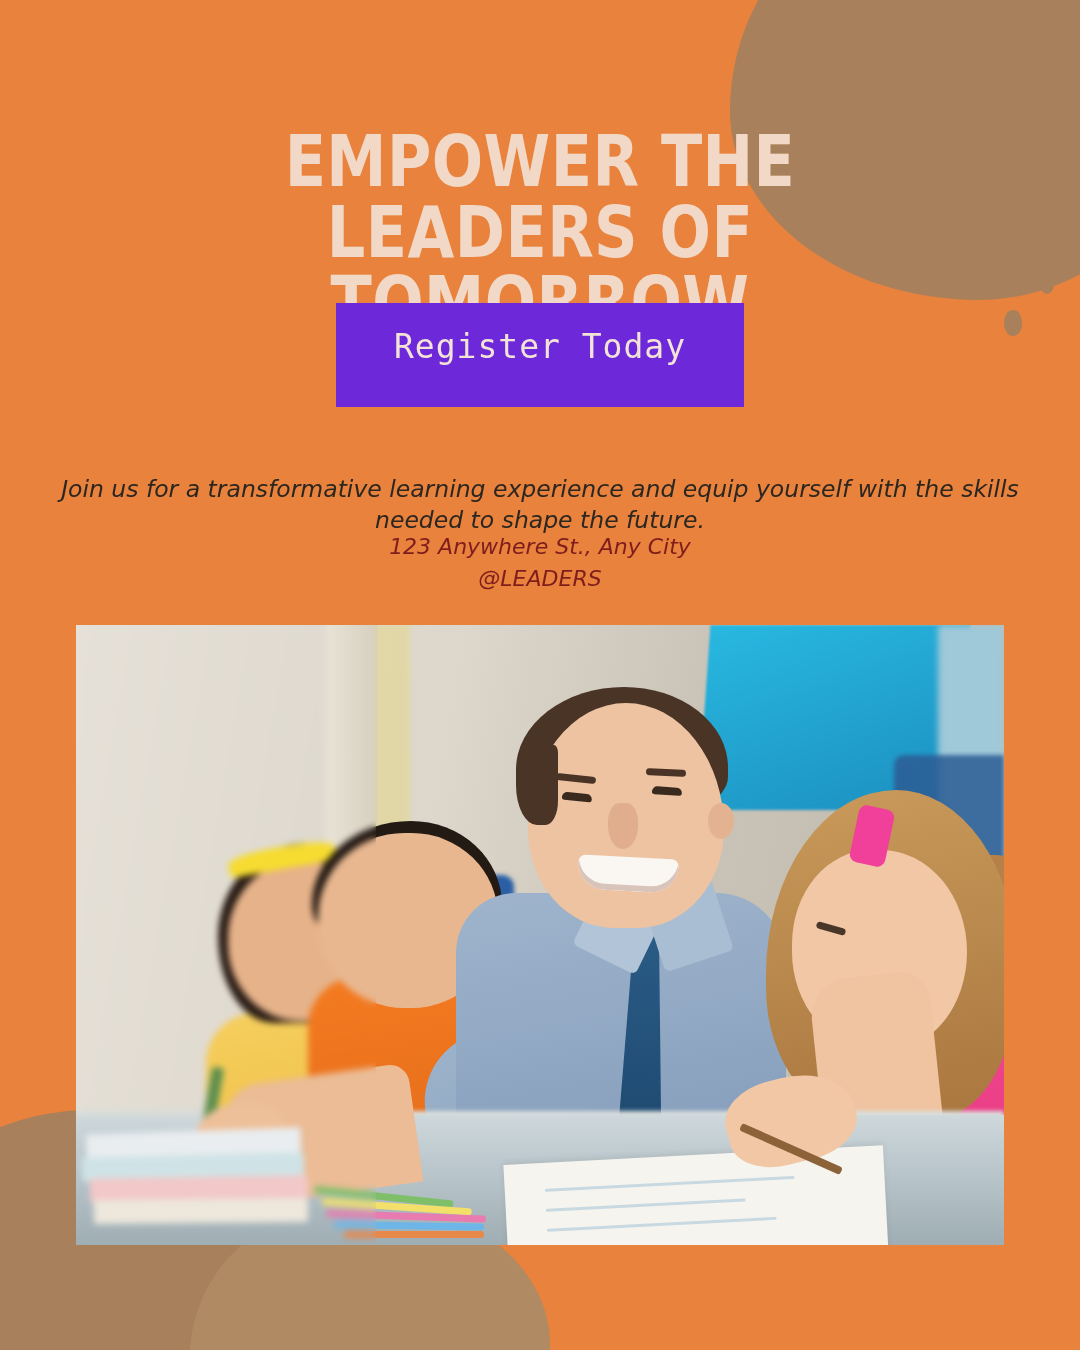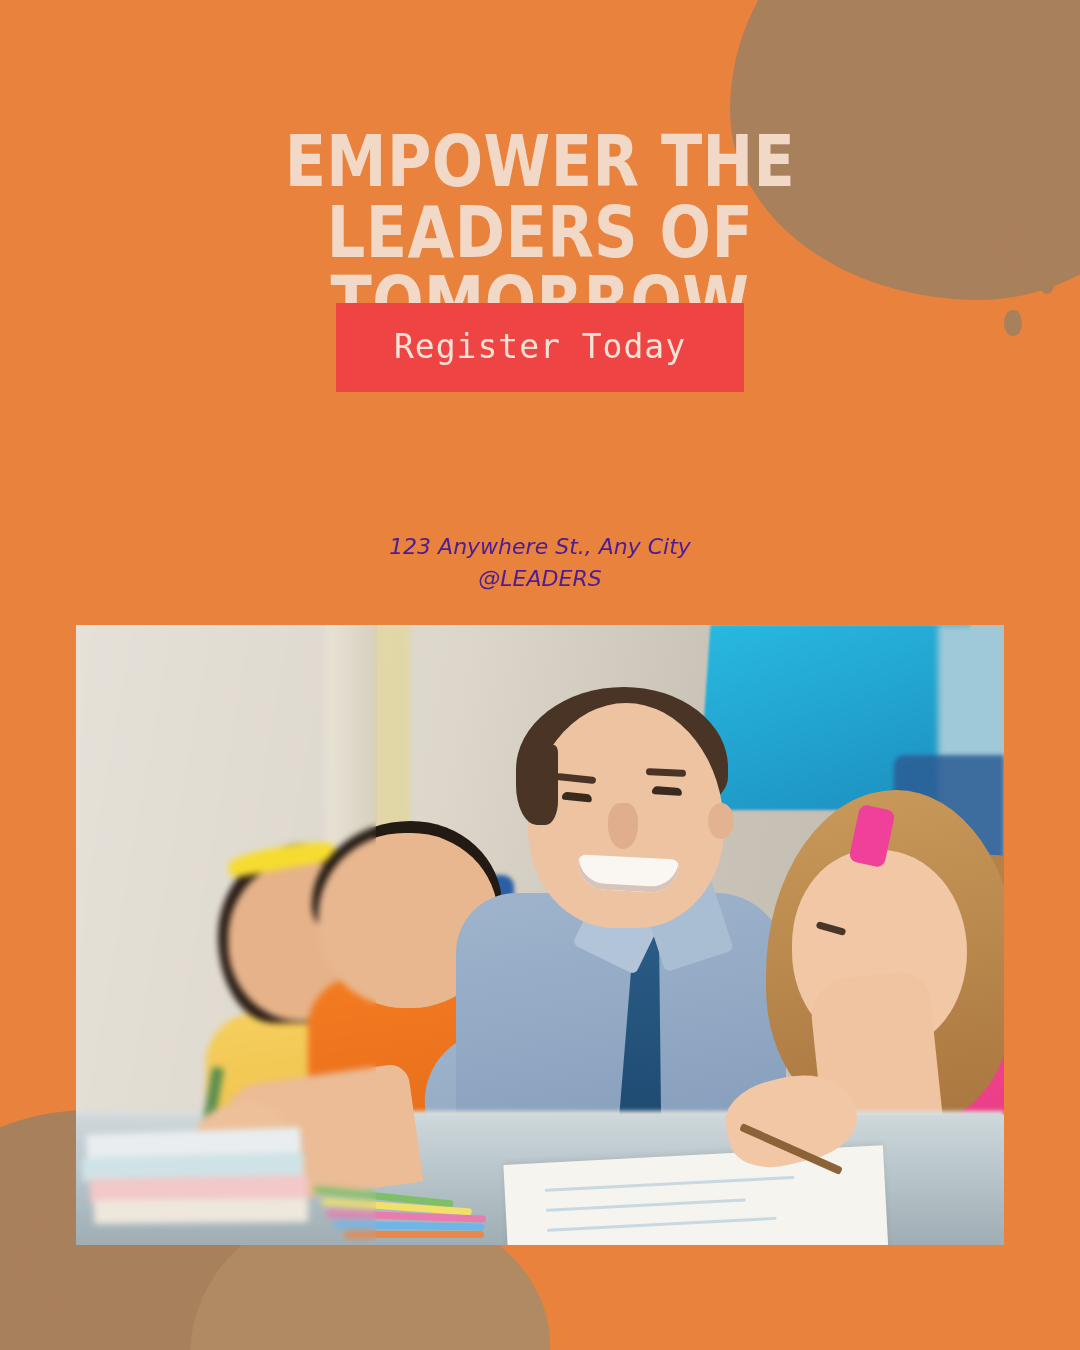--- a/index.html
+++ b/index.html
@@ -89,26 +89,26 @@
   }
   .cta-wrap {
     position: absolute;
     top: 303px;
     left: 0;
     width: 1080px;
     text-align: center;
   }
   .cta-button {
     display: inline-block;
-    background: #ef4444;
+    background: #6d28d9;
     color: #F3E3D7;
     font-family: "DejaVu Sans Mono", monospace;
     font-size: 33px;
     letter-spacing: 1px;
-    padding: 27px 58px 29px;
+    padding: 27px 58px 44px;
     border: none;
     cursor: pointer;
     line-height: 1;
   }
   .subtitle {
     position: absolute;
     top: 450px;
     left: 55px;
     width: 970px;
     text-align: center;
@@ -117,21 +117,21 @@
     font-style: italic;
     font-size: 23.5px;
     line-height: 1.35;
   }
   .address {
     position: absolute;
     top: 531px;
     left: 55px;
     width: 970px;
     text-align: center;
-    color: #4c1d95;
+    color: #7f1d1d;
     font-family: "DejaVu Sans", sans-serif;
     font-style: italic;
     font-size: 22px;
     line-height: 1.45;
   }
   .handle {
     display: block;
   }
 
   
@@ -625,20 +625,21 @@
   <div class="speck s9"></div>
 
   <div class="content">
 
     <h1 class="headline">EMPOWER THE LEADERS OF TOMORROW</h1>
 
     <div class="cta-wrap">
       <button class="cta-button">Register Today</button>
     </div>
 
+    <p class="subtitle">Join us for a transformative learning experience and equip yourself with the skills needed to shape the future.</p>
 
     <div class="address">
       <span>123 Anywhere St., Any City</span>
       <span class="handle">@LEADERS</span>
     </div>
 
     <div class="photo-frame">
       <div class="photo">
         <div class="bg-wall"></div>
         <div class="bg-doorframe"></div>

